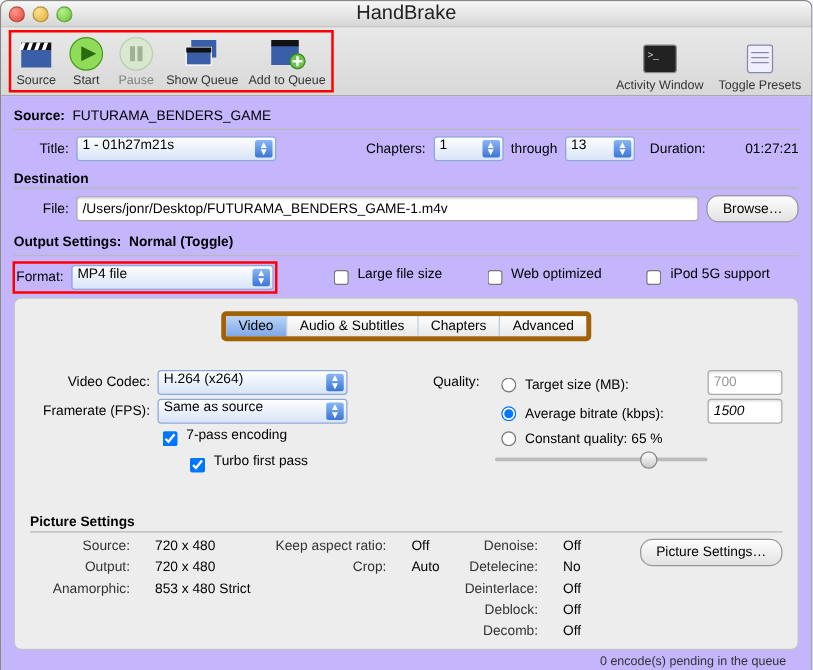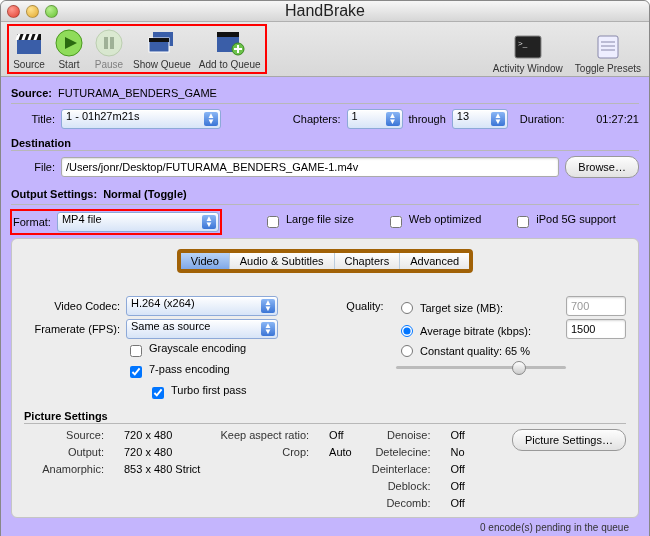--- a/index.html
+++ b/index.html
@@ -35,21 +35,21 @@
 .tab:last-child{border-right:none}
 .tab.sel{background:linear-gradient(#b9d4f7,#7fa8e8);color:#000}
 .cols{display:flex;gap:30px}
 .col{flex:1}
 .lbl2{text-align:right;min-width:96px;display:inline-block}
 .radio{display:inline-flex;align-items:flex-end;gap:4px;font-size:11px}
 .radio input{width:12px;height:12px}
 .slider{width:170px;height:14px;position:relative}
 .slider .track{position:absolute;top:6px;left:0;right:0;height:3px;background:#bbb;border-radius:2px}
 .slider .thumb{position:absolute;top:1px;left:116px;width:12px;height:12px;border-radius:50%;background:linear-gradient(#fff,#ccc);border:1px solid #888}
-.picsettings{margin-top:5px}
+.picsettings{margin-top:28px}
 .picgrid{display:flex;gap:20px;font-size:11px}
 .pcol{display:flex;flex-direction:column;gap:5px}
 .pk{text-align:right;color:#333;display:inline-block}
 .status{text-align:right;font-size:10px;color:#333;padding:4px 10px 6px}
 .redbox{border:2px solid red;padding:1px;margin:-1px}
 svg{display:block}
 </style>
 </head>
 <body>
 
@@ -234,27 +234,20 @@
           <div class="row">
               <span class="lbl2">Framerate (FPS):</span>
             <div class="aqua-sel" style="width:130px">
                 <span>Same as source</span>
                 <span class="arr">▲<br>▼</span>
               </div>
             </div>
           <div class="row">
               <span class="lbl2"></span>
               <label class="cb">
-                <input type="checkbox" style="">
-                <span>Grayscale encoding</span>
-              </label>
-            </div>
-          <div class="row">
-              <span class="lbl2"></span>
-              <label class="cb">
                 <input type="checkbox" checked="" style="">
                 <span>7-pass encoding</span>
               </label>
             </div>
           <div class="row">
               <span class="lbl2"></span>
               <span style="width:16px"></span>
               <label class="cb">
                 <input type="checkbox" checked="" style="">
                 <span>Turbo first pass</span>
@@ -271,21 +264,21 @@
             <span style="flex:1"></span>
               <input class="tf" style="width: 50px; color: rgb(153, 153, 153);" disabled="" value="700">
             </div>
           <div class="row">
               <span style="min-width:50px"></span>
             <label class="radio">
                 <input type="radio" name="q" checked="" style="">
                 <span>Average bitrate (kbps):</span>
               </label>
             <span style="flex:1"></span>
-              <input class="tf" style="width: 50px;" value="1500">
+              <input class="tf" style="width: 50px; font-style: italic;" value="1500">
             </div>
           <div class="row">
               <span style="min-width:50px"></span>
             <label class="radio">
                 <input type="radio" name="q" style="">
                 <span>Constant quality: 65 %</span>
               </label>
             </div>
           <div class="row">
               <span style="min-width:50px"></span>

